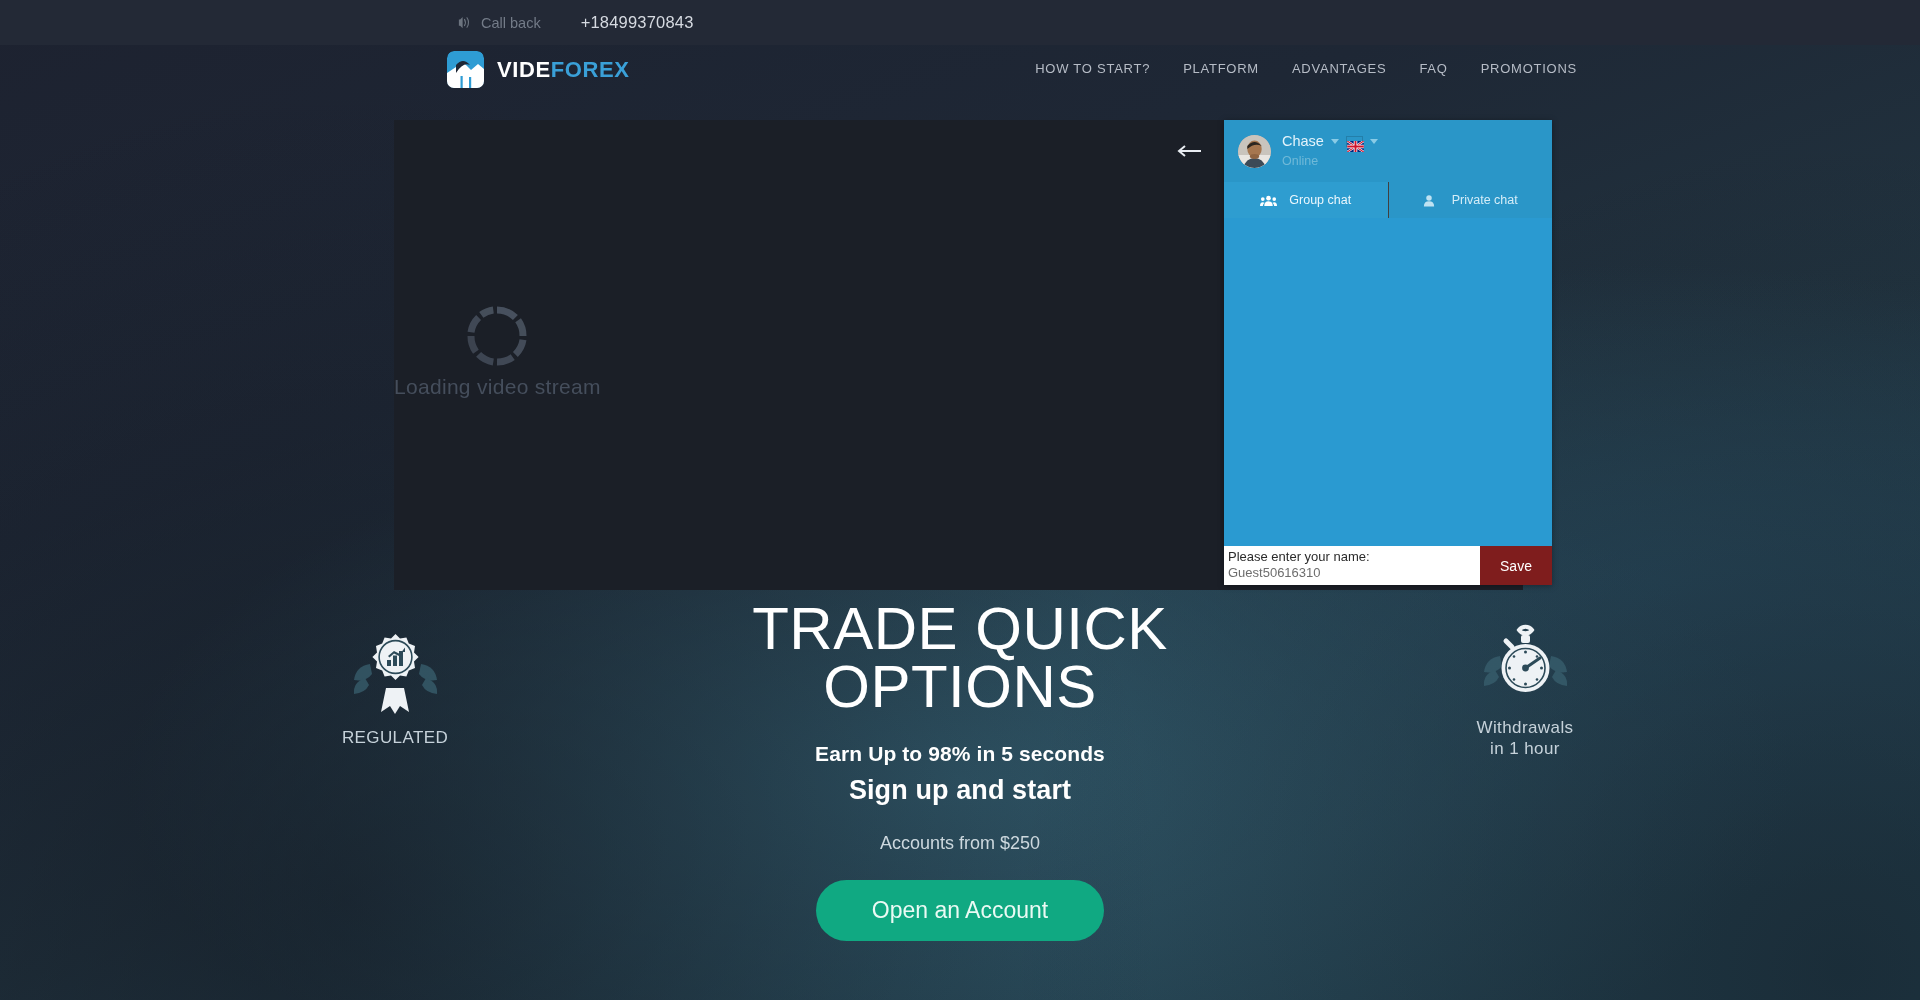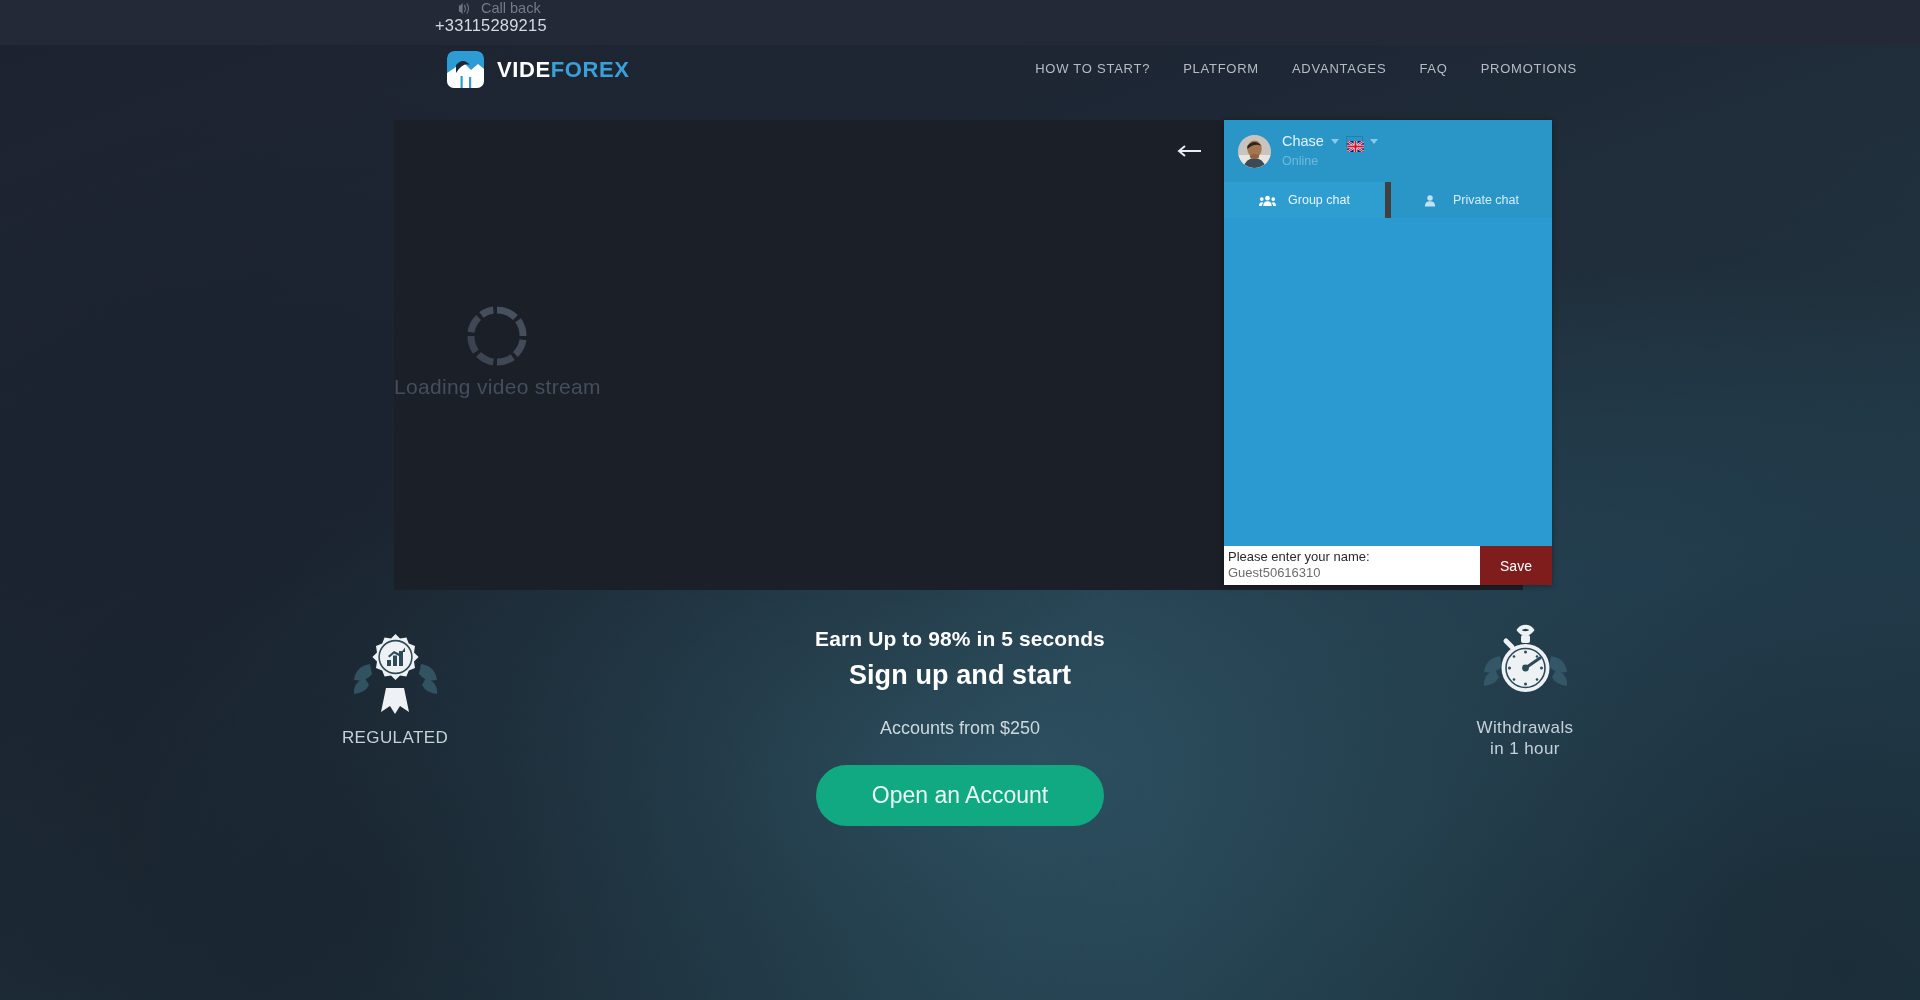--- a/index.html
+++ b/index.html
@@ -26,21 +26,21 @@
       radial-gradient(circle at 96% 97%, rgba(17,21,30,.45) 0%, rgba(17,21,30,0) 40%);
   }
 
   
   #topbar {
     position:absolute; top:0; left:0; width:1920px; height:45px;
     background:#232936; z-index:20;
   }
   #topbar-inner {
     position:relative; width:1130px; height:45px; margin:0 auto;
-    display:flex; align-items:flex-start;flex-direction:column;
+    display:flex; align-items:center;
   }
   .callback {
     display:flex; align-items:center; gap:9px;
     margin-left:62px;
   }
   .callback-ico { width:15px; height:15px; display:block; }
   .callback-txt { color:#737b88; font-size:14.5px; }
   .phone {
     color:#d6dae1; font-size:16.5px; margin-left:40px; letter-spacing:.2px;
   }
@@ -131,21 +131,21 @@
   }
   .flag { width:17px; height:11px; display:block; border:1px solid rgba(0,0,0,.15); }
   .agent-status { color:#6fb9d8; font-size:12.5px; }
 
   .chat-tabs { height:36px; display:flex; }
   .chat-tab {
     flex:1; display:flex; align-items:center; justify-content:center; gap:14px;
     font-size:12.5px; cursor:pointer; color:#d5edf8;
   }
   .chat-tab.active { background:#2e9dd0; color:#eaf7fd; }
-  .chat-tab.inactive { background:#2a96c8; border-left:6px solid #404040; }
+  .chat-tab.inactive { background:#2a96c8; border-left:1px solid #404040; }
   .tab-ico { width:15px; height:13px; display:block; }
 
   .chat-body { flex:1; background:#2a9ad1; }
 
   .chat-name-bar { height:39px; display:flex; background:#fff; }
   .name-field {
     flex:1; padding:3px 0 12px 4px; overflow:hidden;
   }
   .name-label { display:block; color:#2b2b2b; font-size:13px; line-height:1.25; }
   .name-input {
@@ -205,21 +205,21 @@
       <span class="callback-ico">
         <svg viewBox="0 0 24 24" width="15" height="15">
           <path d="M9 3 L9 21 L5 17 L3 17 L3 7 L5 7 Z" fill="#6c747f"></path>
           <path d="M12 7 Q15 12 12 17" stroke="#6c747f" stroke-width="1.8" fill="none" stroke-linecap="round"></path>
           <path d="M16 4.5 Q21 12 16 19.5" stroke="#6c747f" stroke-width="1.8" fill="none" stroke-linecap="round"></path>
         </svg>
       </span>
       <span class="callback-txt">Call back</span>
     </div>
 
-    <span class="phone">+33115289215</span>
+    <span class="phone">+18499370843</span>
 
 
   </div>
 </div>
 
 <div id="header">
   <div id="header-inner">
 
     <div class="brand">
       <span class="brand-mark">
@@ -371,20 +371,24 @@
             <rect x="45" y="25.5" width="4" height="10.5"></rect>
             <rect x="51" y="21" width="4" height="15"></rect>
             <path d="M40 26 L46 21 L52 24 L57 17.5 L57 22 L55 22 L52 26.5 L46 23.5 L41.5 27.5 Z"></path>
           </g>
         </svg>
       </span>
       <div class="feature-label">REGULATED</div>
     </div>
 
     <div class="hero-center">
+      <div class="h-title">
+        <div>TRADE QUICK</div>
+        <div>OPTIONS</div>
+      </div>
       <div class="h-sub1">Earn Up to 98% in 5 seconds</div>
       <div class="h-sub2">Sign up and start</div>
       <div class="h-sub3">Accounts from $250</div>
       <button class="cta">Open an Account</button>
     </div>
 
     <div class="feature" id="feature-right">
       <span class="feature-badge">
         <svg viewBox="0 0 95 86" width="95" height="86">
           <g fill="#39606f" opacity=".75">

